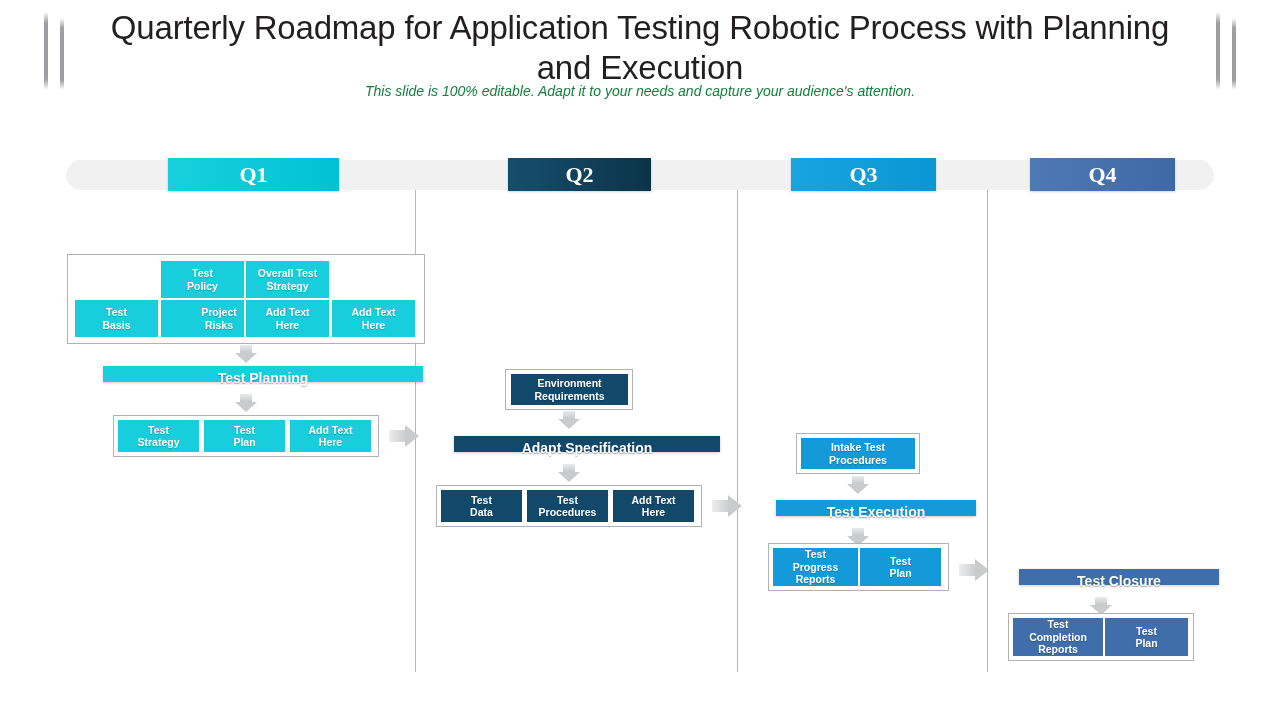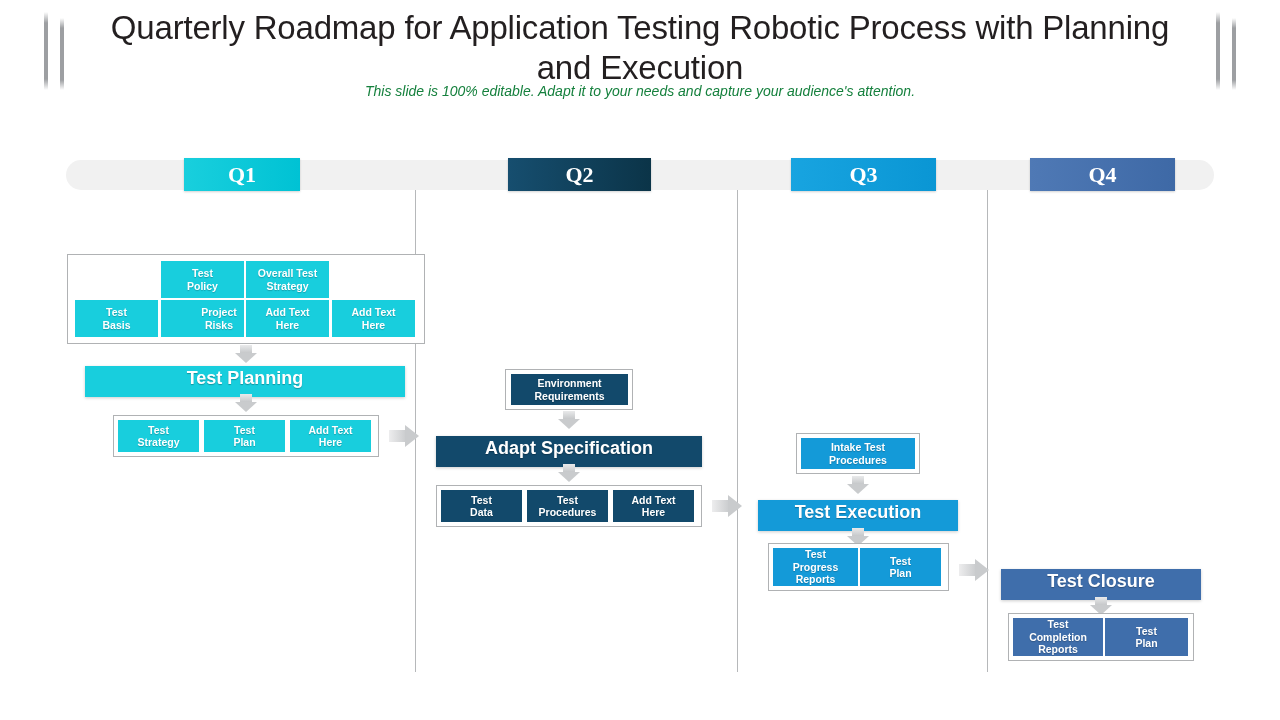--- a/index.html
+++ b/index.html
@@ -65,21 +65,21 @@
     top: 158px;
     height: 33px;
     line-height: 33px;
     text-align: center;
     color: #ffffff;
     font-size: 22px;
     font-weight: bold;
     font-family: "Liberation Serif", serif;
     box-shadow: 0 1px 2px rgba(0,0,0,0.18);
   }
-  .qtab.q1 { left: 184px; width: 116px; background: linear-gradient(to right,#19cfdd,#00c2d4); }
+  .qtab.q1 { left: 168px; width: 171px; background: linear-gradient(to right,#19cfdd,#00c2d4); }
   .qtab.q2 { left: 508px; width: 143px; background: linear-gradient(to right,#164e6f,#0b3448); }
   .qtab.q3 { left: 791px; width: 145px; background: linear-gradient(to right,#18a4e0,#0a96d4); }
   .qtab.q4 { left: 1030px; width: 145px; background: linear-gradient(to right,#4f79b5,#3e69a6); }
 
   
   .lane {
     position: absolute;
     width: 1px;
     background: #b6b8ba;
   }
@@ -111,28 +111,29 @@
   .grp {
     position: absolute;
     border: 1px solid #b0b2b4;
     background: #ffffff;
     box-sizing: border-box;
   }
 
   
   .phase {
     position: absolute;
-    height: 31px;
+    height: 16px;
     line-height: 25px;
     text-align: center;
     color: #ffffff;
-    font-size: 18px;
+    font-size: 14px;
     font-weight: bold;
     text-shadow: 0 1px 1px rgba(0,0,0,0.28);
     box-shadow: 0 1px 3px rgba(0,0,0,0.2);
+    margin-left: 18px;
   }
 
   
   .arrow-down {
     position: absolute;
     width: 22px;
     height: 18px;
   }
   .arrow-down .stem {
     position: absolute;

